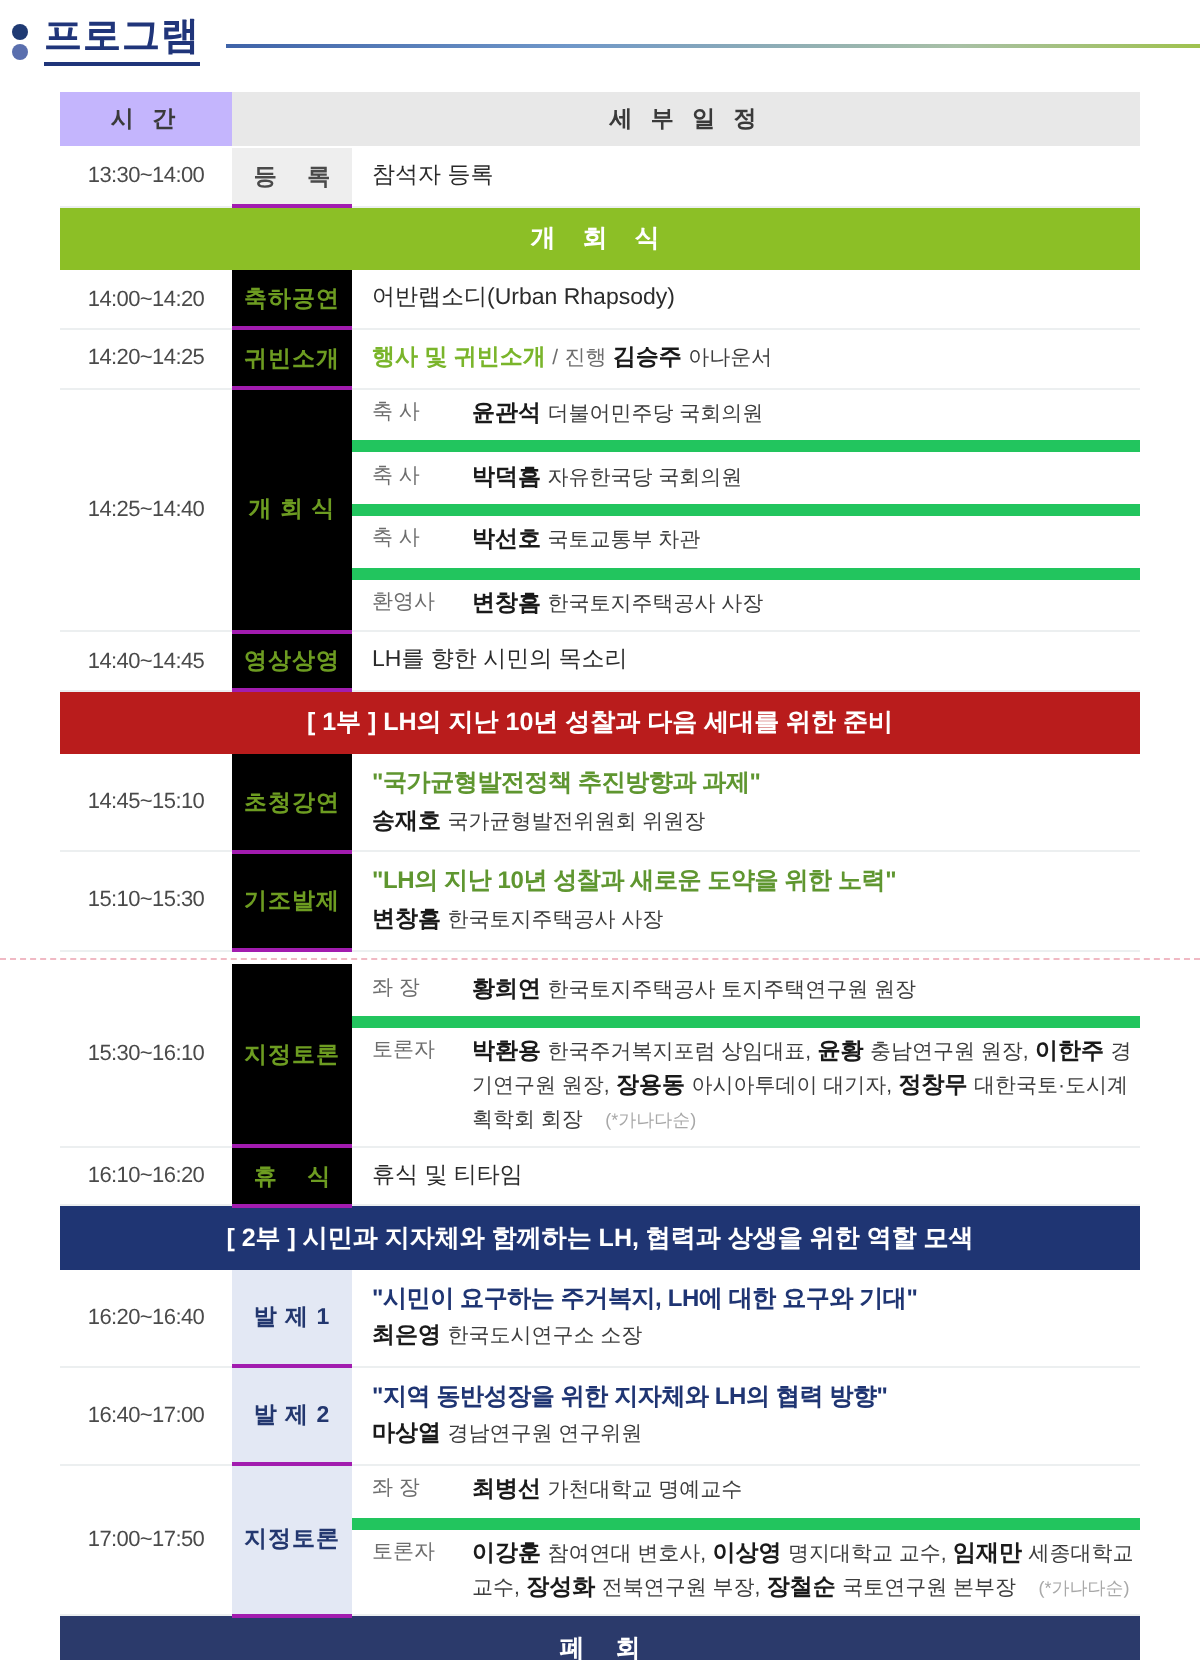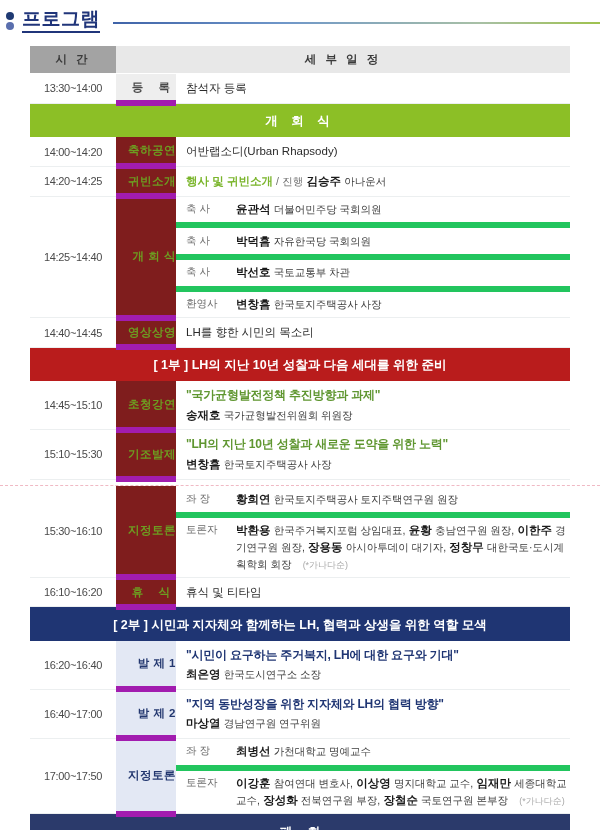--- a/index.html
+++ b/index.html
@@ -53,21 +53,21 @@
     table-layout: fixed;
   }
   .sched td, .sched th { vertical-align: middle; }
 
   col.c-time { width: 86px; }
   col.c-cat  { width: 60px; }
   col.c-det  { width: 394px; }
 
   
   .hdr td {
-    background: #a3a3a3;
+    background: #c4b5fd;
     color: #3a3a3a;
     font-size: 11.5px;
     font-weight: bold;
     text-align: center;
     letter-spacing: 3px;
     padding: 6px 0 6px 0;
     border-bottom: 1px solid #ffffff;
   }
   .hdr td.detail-h { background: #e8e8e8; }
 
@@ -75,29 +75,29 @@
   .t-time {
     text-align: center;
     font-size: 11px;
     color: #4a4a4a;
     letter-spacing: -0.3px;
     white-space: nowrap;
     border-bottom: 1px solid #eceff0;
   }
   
   .t-cat {
-    text-align: right;
+    text-align: center;
     font-size: 11.5px;
     font-weight: bold;
     letter-spacing: 0.5px;
     white-space: nowrap;
-    border-bottom: 6px solid #a21caf;
+    border-bottom: 2px solid #a21caf;
     margin-left: 20px;
   }
-  .t-cat.green { background: #7f1d1d; color: #6d9c21; }
+  .t-cat.green { background: #000000; color: #6d9c21; }
   .t-cat.grey  { background: #eeeeee; color: #4a4a4a; }
   .t-cat.blue  { background: #e3e8f4; color: #23376f; }
   .t-cat.spaced { letter-spacing: 6px; text-indent: 6px; }
 
   
   .t-det {
     padding: 6px 4px 6px 10px;
     font-size: 11.5px;
     color: #2b2b2b;
     border-bottom: 1px solid #eceff0;

